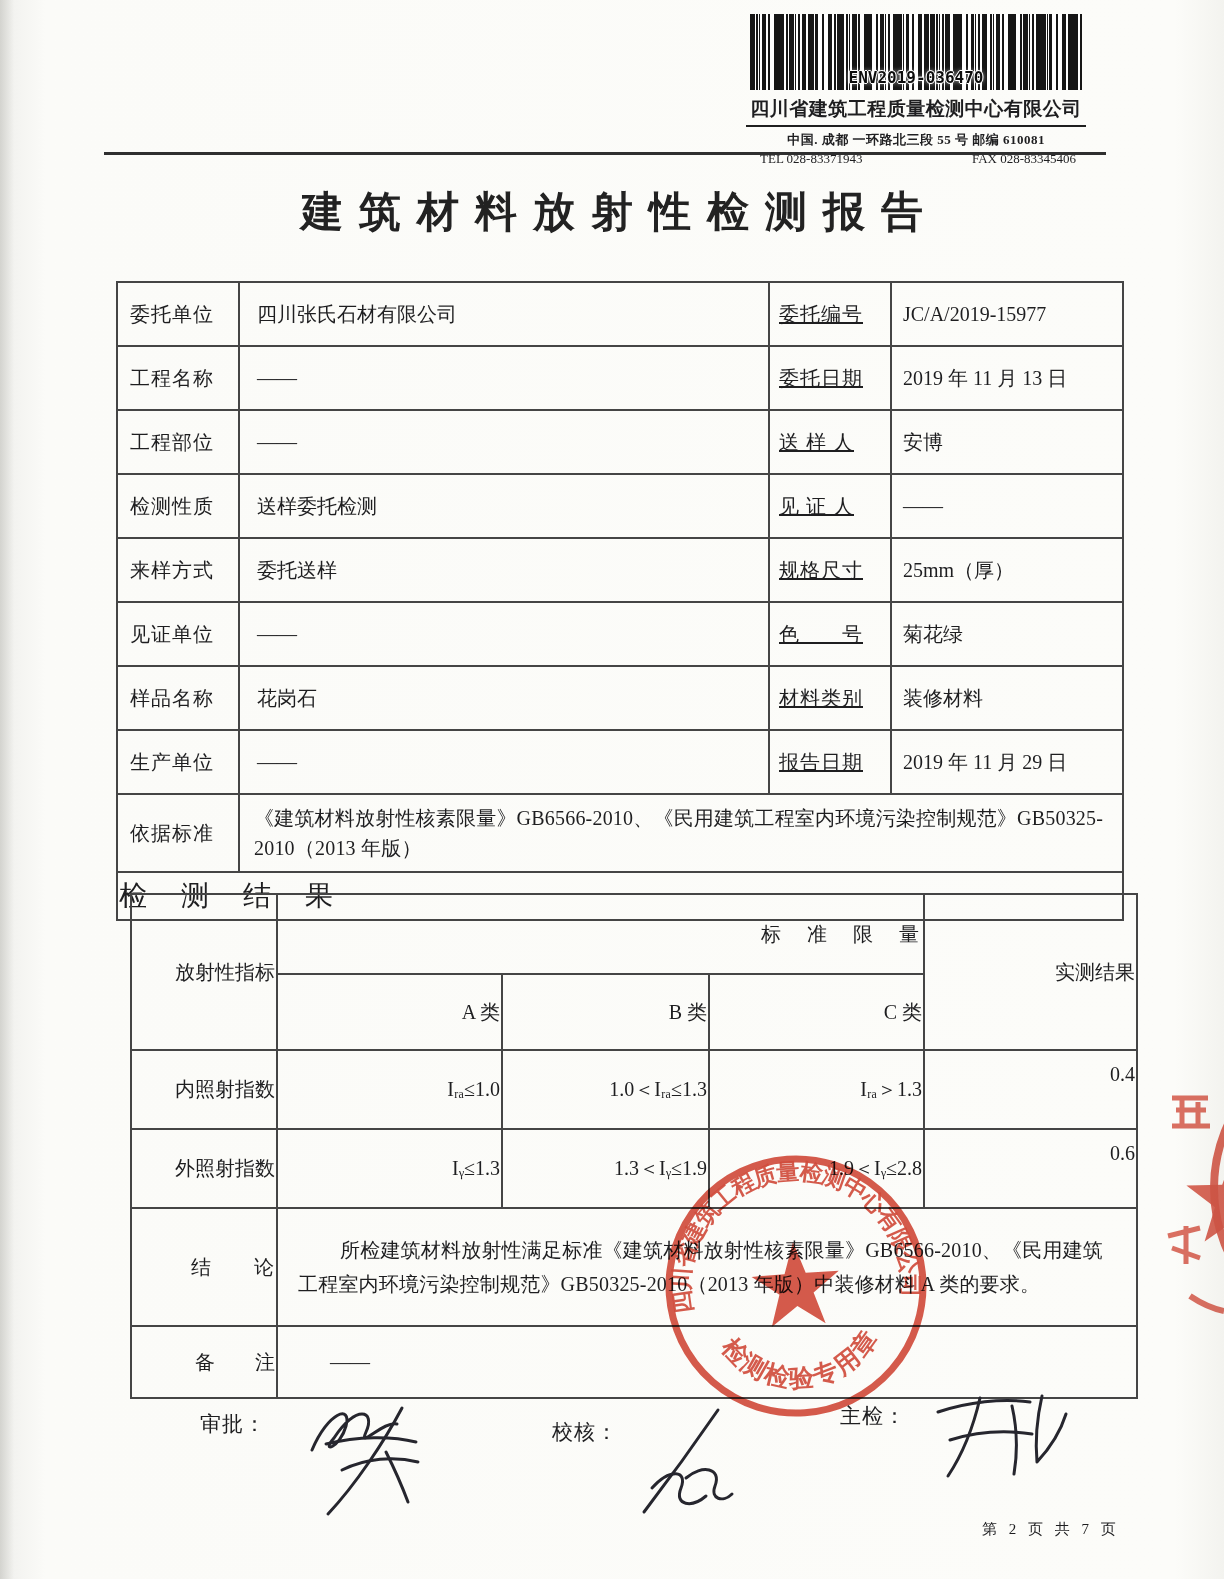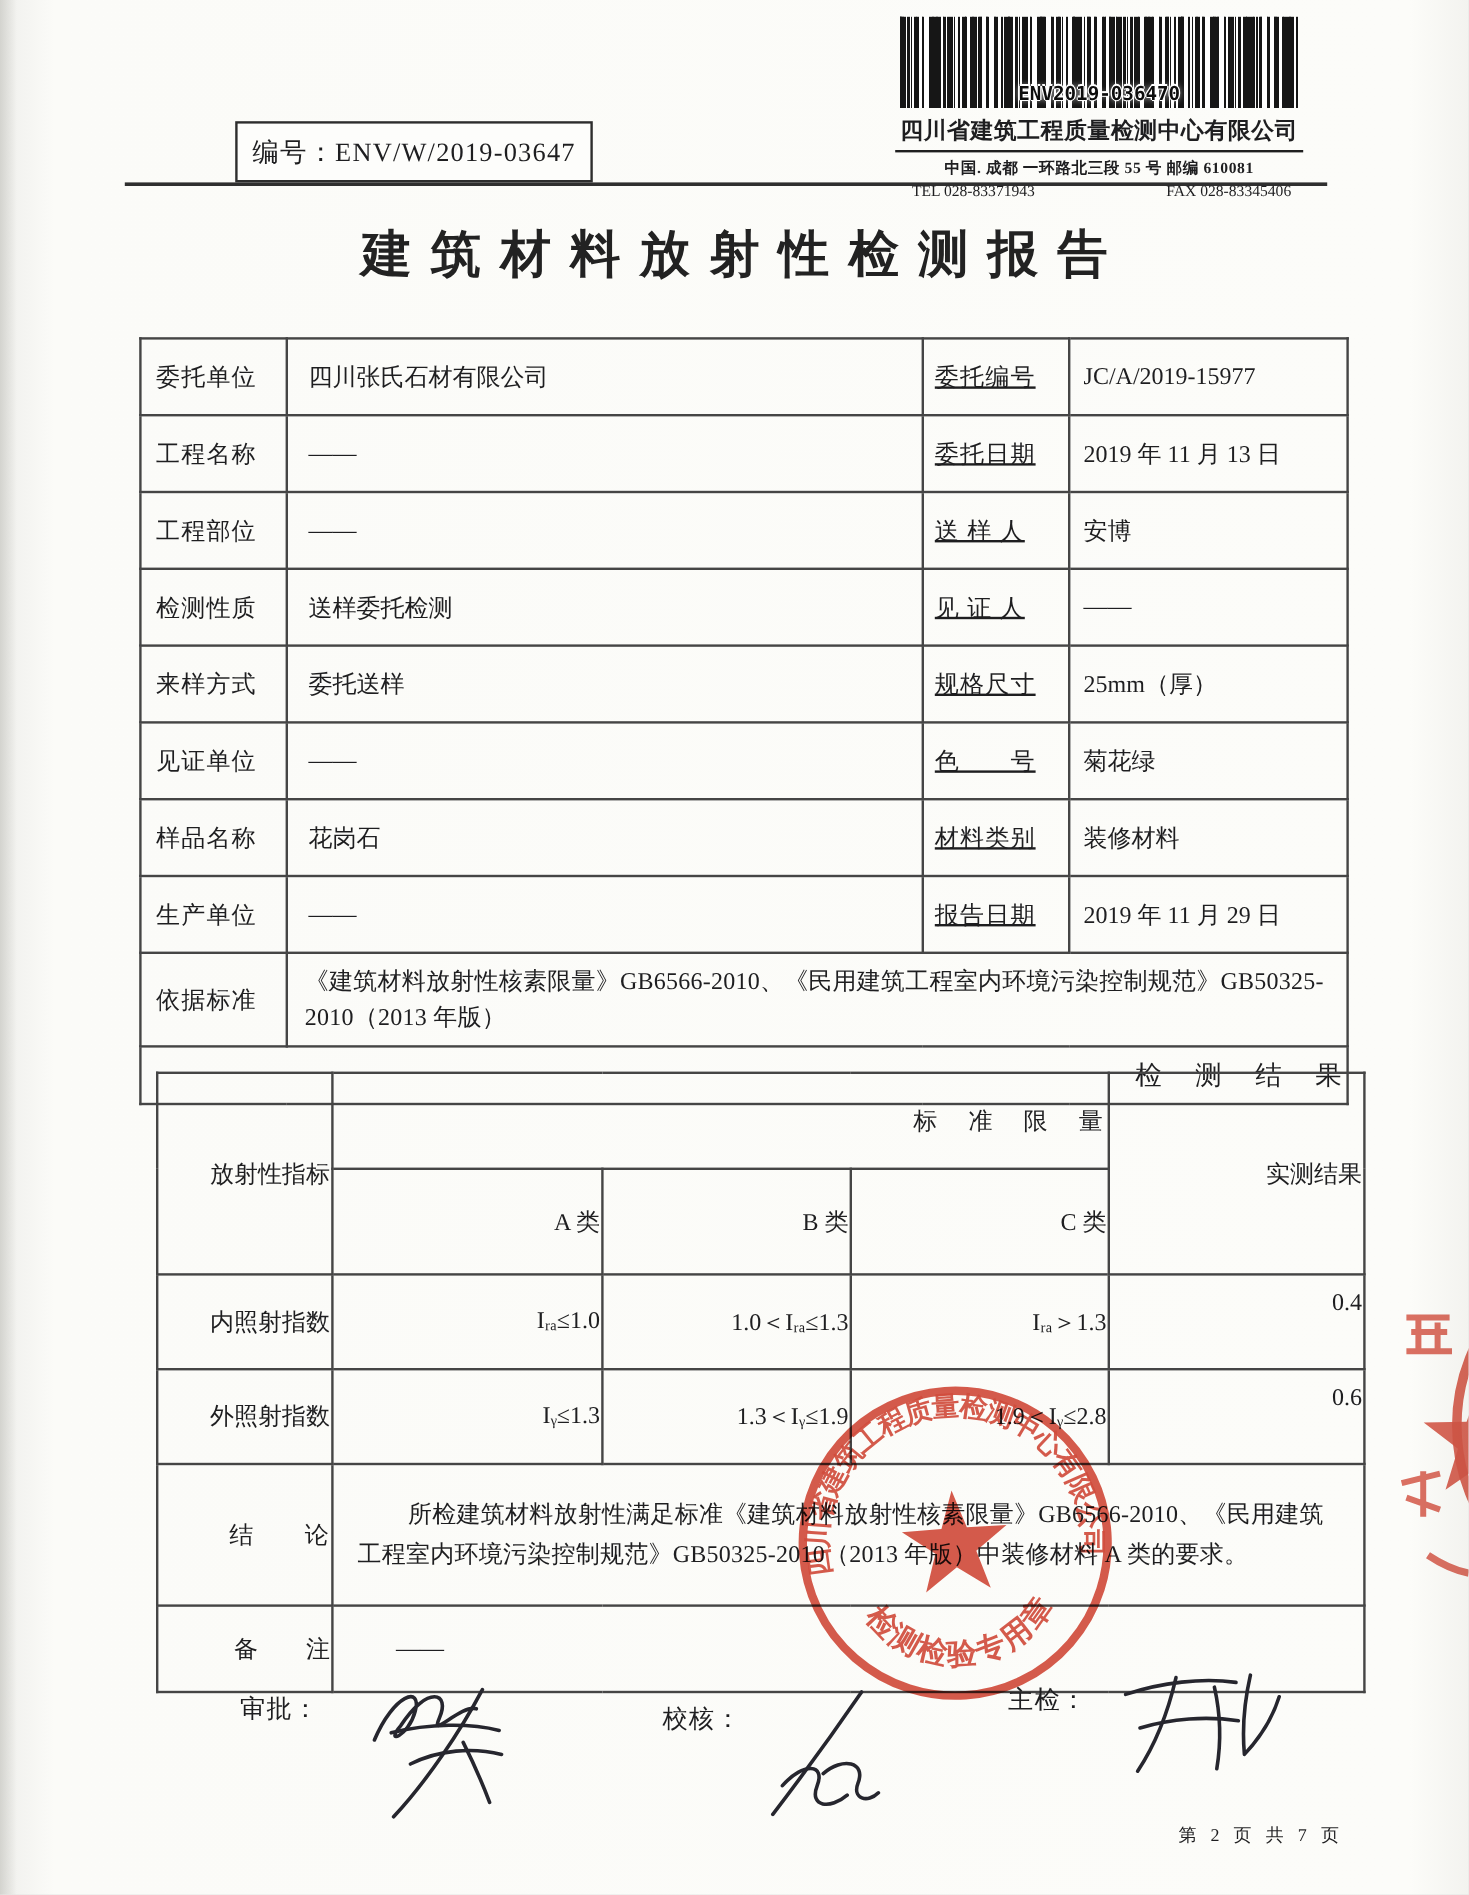--- a/index.html
+++ b/index.html
@@ -45,25 +45,25 @@
   table{border-collapse:collapse;table-layout:fixed;}
   td{border:2px solid #454545;vertical-align:middle;overflow:hidden;}
   .info-table{position:absolute;left:116px;top:281px;width:1006px;}
   .info-table td{height:60px;font-size:20px;}
   .info-table td.l1{padding-left:12px;letter-spacing:1px;}
   .info-table td.v1{padding-left:17px;}
   .info-table td.l2{padding-left:9px;letter-spacing:1px;text-decoration:underline;}
   .info-table td.v2{padding-left:11px;}
   .std-row td{height:68px;}
   .std-row .std-val{font-size:20px;line-height:1.5;padding:4px 12px 4px 14px;letter-spacing:.2px;}
-  .banner-row td{height:44px;text-align:right;font-size:22px;letter-spacing:3px;}
+  .banner-row td{height:44px;text-align:left;font-size:28px;letter-spacing:3px;}
   .results-table{position:absolute;left:130px;top:893px;width:1006px;}
   .results-table td{font-size:20px;text-align:right;}
   .rt-h1{height:80px;}
-  .rt-h2{height:88px;}
+  .rt-h2{height:76px;}
   .rt-data{height:79px;font-size:21px;}
   .rt-data td.meas{vertical-align:middle;padding-bottom:31px;}
   .concl-label{letter-spacing:1px;}
   .concl-cell{
     text-align:left !important;padding:8px 16px 8px 20px;text-indent:2.1em;
     font-size:20px;line-height:1.72;letter-spacing:.2px;height:100px;
   }
   .remark-row td{height:68px;}
   .remark-val{text-align:left !important;padding-left:52px;}
   
@@ -83,23 +83,20 @@
   .footer{position:absolute;left:982px;top:1520px;font-size:15px;letter-spacing:4px;white-space:nowrap;}
   .edge-smudge{position:absolute;left:0;top:0;width:14px;height:1579px;
     background:linear-gradient(90deg,rgba(160,160,152,.35),rgba(160,160,152,0));}
 </style>
 </head>
 <body>
 
 <div class="page">
   <div class="edge-smudge"></div>
 
-  <div class="ref-box">
-    <span>编号：ENV/W/2019-03647</span>
-  </div>
   <div class="top-rule"></div>
 
   <div class="letterhead">
     <div class="barcode">
       <span class="barcode-text">ENV2019-036470</span>
     </div>
     <div class="company">四川省建筑工程质量检测中心有限公司</div>
     <div class="addr">中国. 成都  一环路北三段 55 号  邮编 610081</div>
     <div class="telfax">
       <span>TEL 028-83371943</span>

